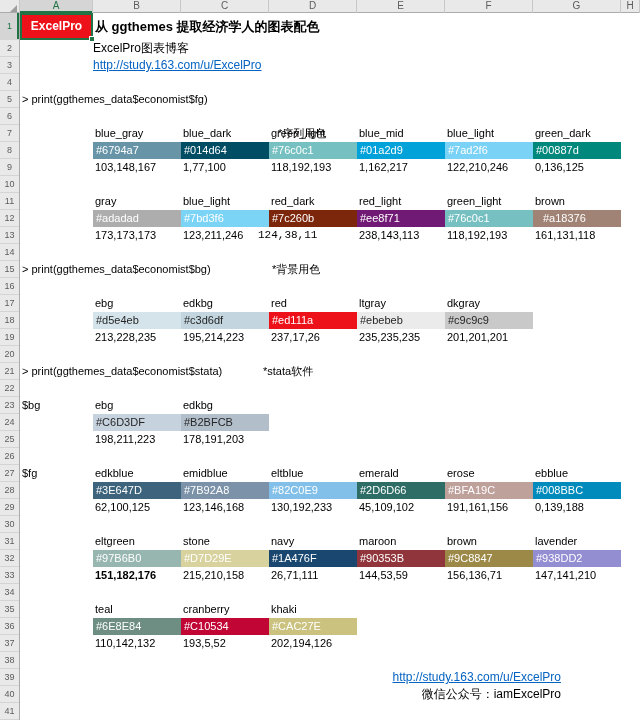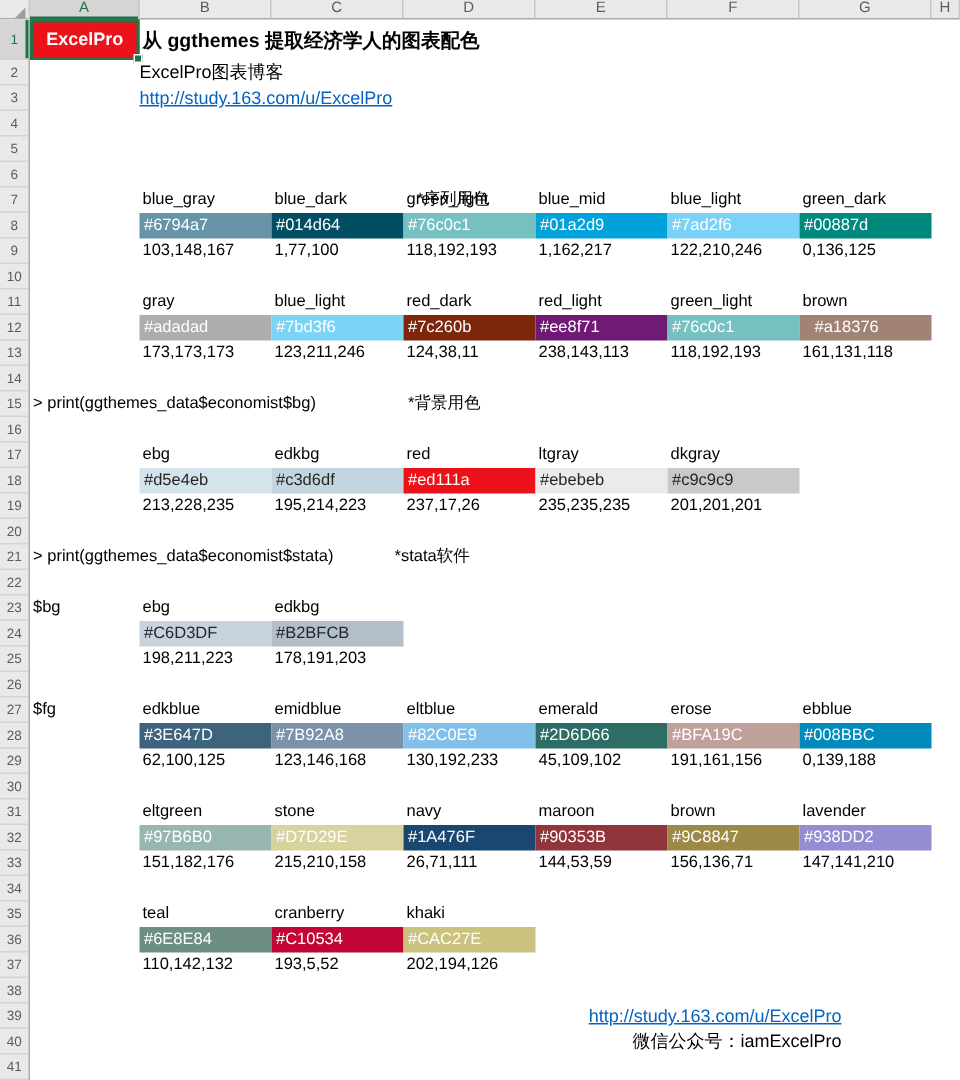--- a/index.html
+++ b/index.html
@@ -105,21 +105,21 @@
 
   <div class="gridbody">
     <div class="cell badge" style="background: rgb(237, 17, 26); border: 2px solid rgb(33, 115, 70);">ExcelPro</div>
     <div class="fill-handle" style="background: rgb(33, 115, 70);"></div>
     <div class="cell title">从 ggthemes 提取经济学人的图表配色</div>
     <div class="cell subtitle">ExcelPro图表博客</div>
     <a class="cell linkcell" style="color: rgb(5, 99, 193);">http://study.163.com/u/ExcelPro</a>
 
     <a class="cell footer-link" style="color: rgb(5, 99, 193);">http://study.163.com/u/ExcelPro</a>
     <div class="cell footer-wechat">微信公众号：iamExcelPro</div>
-  <div class="cell cmd" style="top: 78px;"><span class="comment" style="left: 256px; margin-top: 34px;">*序列用色</span></div>
+  <div class="cell cmd" style="top: 78px;"><span>&gt; print(ggthemes_data$economist$fg)</span><span class="comment" style="left: 256px; margin-top: 34px;">*序列用色</span></div>
       <div class="cell cmd" style="top: 248px;"><span>&gt; print(ggthemes_data$economist$bg)</span><span class="comment" style="left: 250px;">*背景用色</span></div>
       <div class="cell cmd" style="top: 350px;"><span>&gt; print(ggthemes_data$economist$stata)</span><span class="comment" style="left: 241px;">*stata软件</span></div>
       <div class="cell" style="left: 75px; top: 112px;">blue_gray</div>
       <div class="cell swatch light" style="left: 73px; top: 129px; background: rgb(103, 148, 167);">#6794a7</div>
       <div class="cell" style="left: 75px; top: 146px;">103,148,167</div>
       <div class="cell" style="left: 163px; top: 112px;">blue_dark</div>
       <div class="cell swatch light" style="left: 161px; top: 129px; background: rgb(1, 77, 100);">#014d64</div>
       <div class="cell" style="left: 163px; top: 146px;">1,77,100</div>
       <div class="cell" style="left: 251px; top: 112px;">green_light</div>
       <div class="cell swatch light" style="left: 249px; top: 129px; background: rgb(118, 192, 193);">#76c0c1</div>
@@ -134,21 +134,21 @@
       <div class="cell swatch light" style="left: 513px; top: 129px; background: rgb(0, 136, 125);">#00887d</div>
       <div class="cell" style="left: 515px; top: 146px;">0,136,125</div>
       <div class="cell" style="left: 75px; top: 180px;">gray</div>
       <div class="cell swatch light" style="left: 73px; top: 197px; background: rgb(173, 173, 173);">#adadad</div>
       <div class="cell" style="left: 75px; top: 214px;">173,173,173</div>
       <div class="cell" style="left: 163px; top: 180px;">blue_light</div>
       <div class="cell swatch light" style="left: 161px; top: 197px; background: rgb(123, 211, 246);">#7bd3f6</div>
       <div class="cell" style="left: 163px; top: 214px;">123,211,246</div>
       <div class="cell" style="left: 251px; top: 180px;">red_dark</div>
       <div class="cell swatch light" style="left: 249px; top: 197px; background: rgb(124, 38, 11);">#7c260b</div>
-      <div class="cell" style="left: 251px; top: 214px;">124,38,11</div>
+      <div class="cell" style="left: 238px; top: 214px; font-family: Liberation Mono, monospace;">124,38,11</div>
       <div class="cell" style="left: 339px; top: 180px;">red_light</div>
       <div class="cell swatch light" style="left: 337px; top: 197px; background: #701a75;">#ee8f71</div>
       <div class="cell" style="left: 339px; top: 214px;">238,143,113</div>
       <div class="cell" style="left: 427px; top: 180px;">green_light</div>
       <div class="cell swatch light" style="left: 425px; top: 197px; background: rgb(118, 192, 193);">#76c0c1</div>
       <div class="cell" style="left: 427px; top: 214px;">118,192,193</div>
       <div class="cell" style="left: 515px; top: 180px;">brown</div>
       <div class="cell swatch light" style="left: 513px; top: 197px; background: rgb(161, 131, 118); padding-left: 10px;">#a18376</div>
       <div class="cell" style="left: 515px; top: 214px;">161,131,118</div>
       <div class="cell" style="left: 75px; top: 282px;">ebg</div>
@@ -187,21 +187,21 @@
       <div class="cell swatch light" style="left: 337px; top: 469px; background: rgb(45, 109, 102);">#2D6D66</div>
       <div class="cell" style="left: 339px; top: 486px;">45,109,102</div>
       <div class="cell" style="left: 427px; top: 452px;">erose</div>
       <div class="cell swatch light" style="left: 425px; top: 469px; background: rgb(191, 161, 156);">#BFA19C</div>
       <div class="cell" style="left: 427px; top: 486px; text-align: right;">191,161,156</div>
       <div class="cell" style="left: 515px; top: 452px;">ebblue</div>
       <div class="cell swatch light" style="left: 513px; top: 469px; background: rgb(0, 139, 188);">#008BBC</div>
       <div class="cell" style="left: 515px; top: 486px;">0,139,188</div>
       <div class="cell" style="left: 75px; top: 520px;">eltgreen</div>
       <div class="cell swatch light" style="left: 73px; top: 537px; background: rgb(151, 182, 176);">#97B6B0</div>
-      <div class="cell" style="left: 75px; top: 554px;">151,182,176</div>
+      <div class="cell" style="left: 75px; top: 554px; font-weight: bold;">151,182,176</div>
       <div class="cell" style="left: 163px; top: 520px;">stone</div>
       <div class="cell swatch light" style="left: 161px; top: 537px; background: rgb(215, 210, 158);">#D7D29E</div>
       <div class="cell" style="left: 163px; top: 554px;">215,210,158</div>
       <div class="cell" style="left: 251px; top: 520px;">navy</div>
       <div class="cell swatch light" style="left: 249px; top: 537px; background: rgb(26, 71, 111);">#1A476F</div>
       <div class="cell" style="left: 251px; top: 554px;">26,71,111</div>
       <div class="cell" style="left: 339px; top: 520px;">maroon</div>
       <div class="cell swatch light" style="left: 337px; top: 537px; background: rgb(144, 53, 59);">#90353B</div>
       <div class="cell" style="left: 339px; top: 554px;">144,53,59</div>
       <div class="cell" style="left: 427px; top: 520px;">brown</div>

